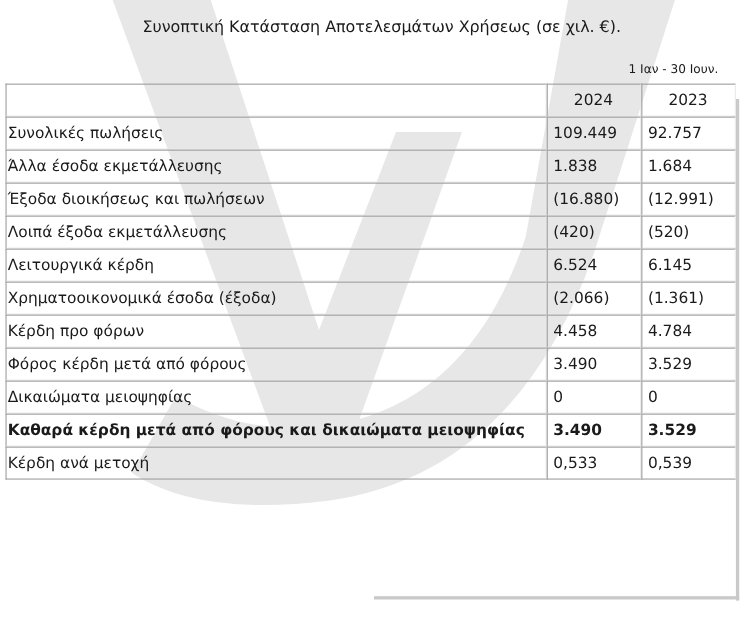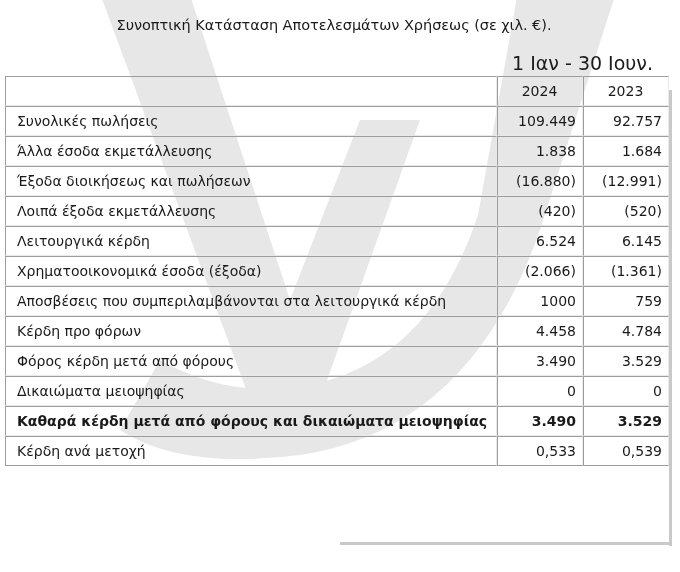--- a/index.html
+++ b/index.html
@@ -28,35 +28,35 @@
   #page {
     position: relative;
     z-index: 1;
     width: 680px;
     height: 572px;
     box-sizing: border-box;
   }
 
   #doc-title {
     position: absolute;
-    left: 4px;
+    left: 17px;
     top: 16px;
     width: 660px;
     text-align: center;
     font-size: 14.5px;
     line-height: 18px;
     white-space: nowrap;
     letter-spacing: -0.05px;
   }
 
   #period-label {
     position: absolute;
     right: 27px;
     top: 54px;
-    font-size: 19px;
+    font-size: 11px;
     line-height: 18px;
     white-space: nowrap;
   }
 
   
   #fin-table-wrap {
     position: absolute;
     left: 5px;
     top: 76px;
     width: 548px;
@@ -88,27 +88,27 @@
     border-bottom: 1px solid #e9e9e9;
     overflow: hidden;
     white-space: nowrap;
   }
 
   table.fin tr:last-child td {
     border-bottom: 1px solid #9d9d9d;
   }
 
   table.fin td.num {
-    text-align: right;
+    text-align: left;
     padding-right: 6px;
   }
 
   table.fin td.label {
     text-align: left;
-    padding-left: 11px;
+    padding-left: 1px;
   }
 
   table.fin tr.bold td {
     font-weight: bold;
   }
 
   table.fin tr.head td {
     text-align: center;
   }
   table.fin tr.head td.label { text-align: left; }
@@ -190,25 +190,20 @@
             <td class="label">Λειτουργικά κέρδη</td>
             <td class="num">6.524</td>
             <td class="num">6.145</td>
           </tr>
           <tr>
             <td class="label">Χρηματοοικονομικά έσοδα (έξοδα)</td>
             <td class="num">(2.066)</td>
             <td class="num">(1.361)</td>
           </tr>
           <tr>
-            <td class="label">Αποσβέσεις που συμπεριλαμβάνονται στα λειτουργικά κέρδη</td>
-            <td class="num">1000</td>
-            <td class="num">759</td>
-          </tr>
-          <tr>
             <td class="label">Κέρδη προ φόρων</td>
             <td class="num">4.458</td>
             <td class="num">4.784</td>
           </tr>
           <tr>
             <td class="label">Φόρος κέρδη μετά από φόρους</td>
             <td class="num">3.490</td>
             <td class="num">3.529</td>
           </tr>
           <tr>

